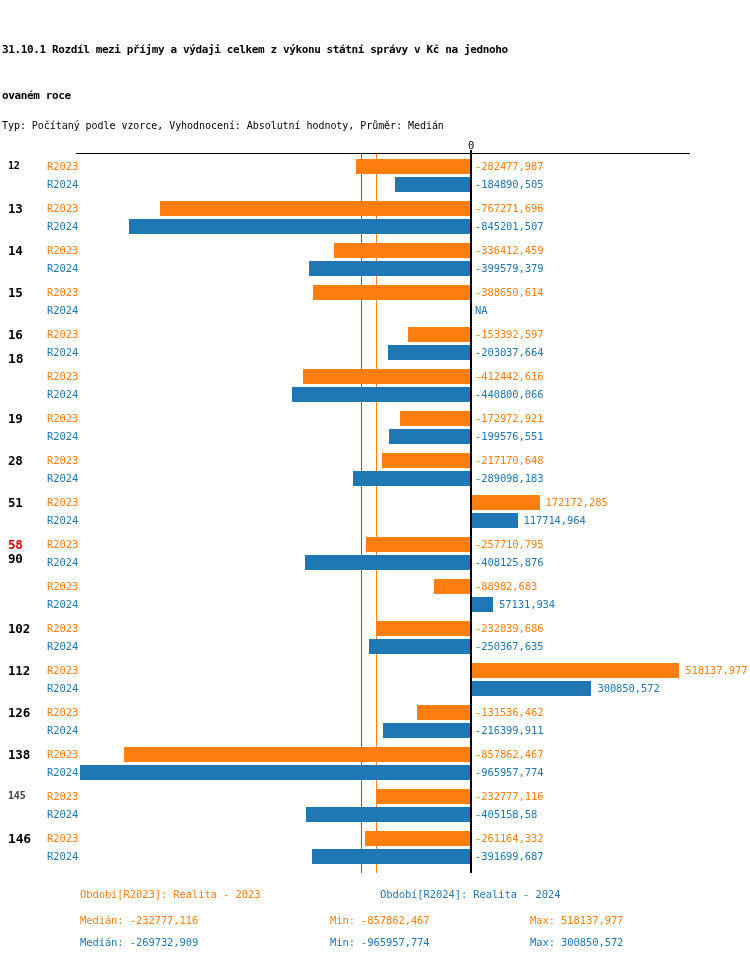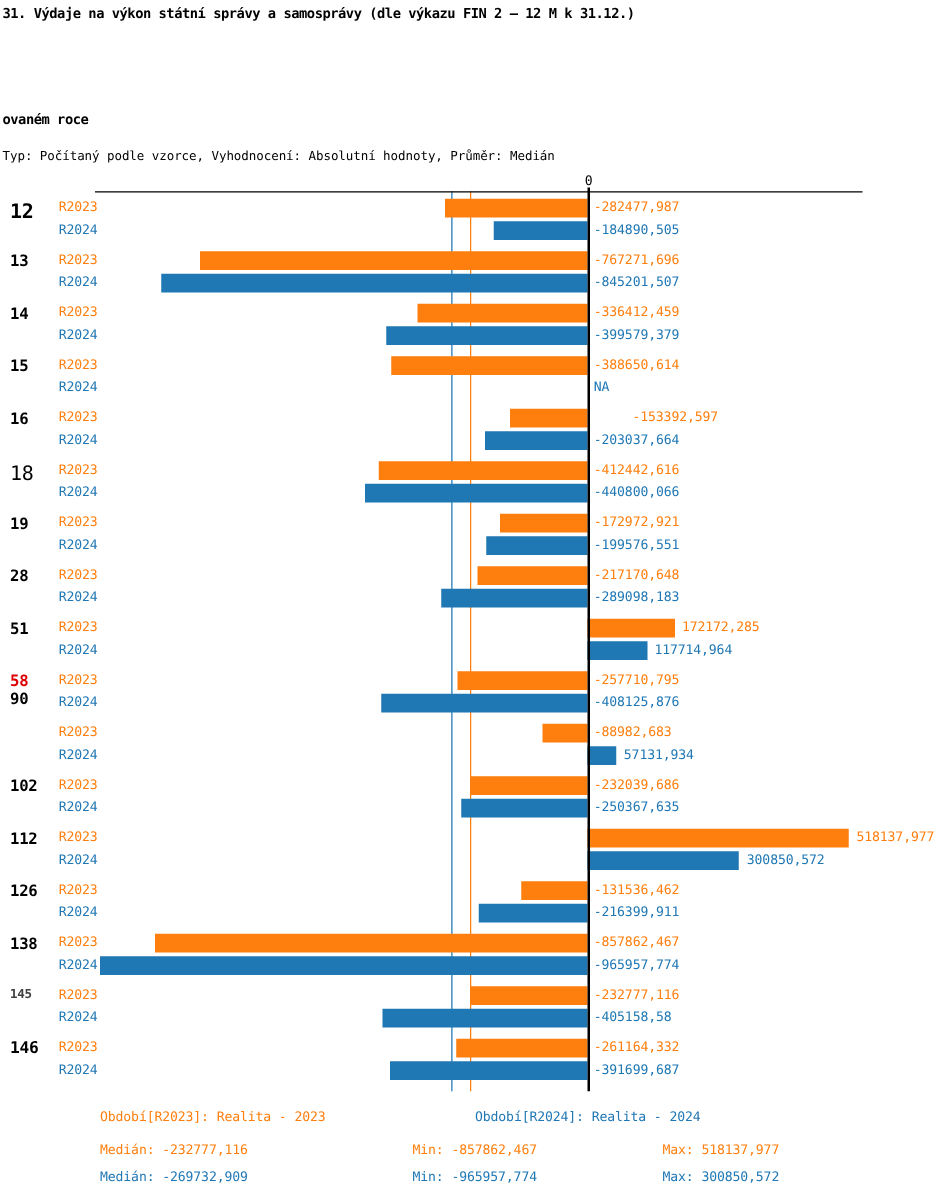--- a/index.html
+++ b/index.html
@@ -12,31 +12,31 @@
   .topline{left:76px;top:153px;width:614px;height:1px;background:#000;z-index:3;}
   .zeroaxis{left:470px;top:150px;width:2px;height:723px;background:#000;z-index:3;}
   .footer-text{font-size:10.5px;letter-spacing:-0.1px;}
   #chart div{letter-spacing:-0.1px;font-size:10.5px;}
 </style>
 </head>
 <body>
 
 <div class="page">
 
-  <div class="abs title" style="left:2px;top:5px">31. Výdaje na výkon státní správy a samosprávy (dle výkazu FIN 2 – 12 M k 31.12.)</div>
+  <div class="abs title" style="left:2px;top:44px">31.10.1 Rozdíl mezi příjmy a výdaji celkem z výkonu státní správy v Kč na jednoho</div>
   <div class="abs title" style="left:2px;top:90px">ovaném roce</div>
   <div class="abs meta" style="left:2px;top:120px">Typ: Počítaný podle vzorce, Vyhodnocení: Absolutní hodnoty, Průměr: Medián</div>
 
   <div id="chart" style="position:absolute;inset:0;">
     <div class="abs zero-label">0</div>
     <div class="abs topline"></div>
     <div class="abs zeroaxis"></div>
   <div class="abs" style="left: 376px; top: 153px; width: 1px; height: 720px; background: rgb(255, 127, 14); z-index: 1;"></div>
       <div class="abs" style="left: 361px; top: 153px; width: 1px; height: 720px; background: rgb(31, 119, 180); z-index: 1;"></div>
-      <div class="abs" style="left: 8px; top: 160px; font-weight: bold; font-size: 16px; letter-spacing: -0.2px; z-index: 4; color: rgb(0, 0, 0);">12</div>
+      <div class="abs" style="left: 8px; top: 160px; font-weight: bold; font-size: 10px; letter-spacing: -0.2px; z-index: 4; color: rgb(0, 0, 0);">12</div>
       <div class="abs" style="left: 47px; top: 161px; z-index: 4; color: rgb(255, 127, 14);">R2023</div>
       <div class="abs" style="left: 355.951px; top: 159px; width: 114.049px; height: 15px; background: rgb(255, 127, 14); z-index: 2;"></div>
       <div class="abs" style="left: 475px; top: 161px; z-index: 4; color: rgb(255, 127, 14);">-282477,987</div>
       <div class="abs" style="left: 47px; top: 179px; z-index: 4; color: rgb(31, 119, 180);">R2024</div>
       <div class="abs" style="left: 395.352px; top: 177px; width: 74.6485px; height: 15px; background: rgb(31, 119, 180); z-index: 2;"></div>
       <div class="abs" style="left: 475px; top: 179px; z-index: 4; color: rgb(31, 119, 180);">-184890,505</div>
       <div class="abs" style="left: 8px; top: 202px; font-weight: bold; font-size: 12.5px; letter-spacing: -0.2px; z-index: 4; color: rgb(0, 0, 0);">13</div>
       <div class="abs" style="left: 47px; top: 203px; z-index: 4; color: rgb(255, 127, 14);">R2023</div>
       <div class="abs" style="left: 160.218px; top: 201px; width: 309.782px; height: 15px; background: rgb(255, 127, 14); z-index: 2;"></div>
       <div class="abs" style="left: 475px; top: 203px; z-index: 4; color: rgb(255, 127, 14);">-767271,696</div>
@@ -52,25 +52,25 @@
       <div class="abs" style="left: 475px; top: 263px; z-index: 4; color: rgb(31, 119, 180);">-399579,379</div>
       <div class="abs" style="left: 8px; top: 286px; font-weight: bold; font-size: 12.5px; letter-spacing: -0.2px; z-index: 4; color: rgb(0, 0, 0);">15</div>
       <div class="abs" style="left: 47px; top: 287px; z-index: 4; color: rgb(255, 127, 14);">R2023</div>
       <div class="abs" style="left: 313.085px; top: 285px; width: 156.915px; height: 15px; background: rgb(255, 127, 14); z-index: 2;"></div>
       <div class="abs" style="left: 475px; top: 287px; z-index: 4; color: rgb(255, 127, 14);">-388650,614</div>
       <div class="abs" style="left: 47px; top: 305px; z-index: 4; color: rgb(31, 119, 180);">R2024</div>
       <div class="abs" style="left: 475px; top: 305px; z-index: 4; color: rgb(31, 119, 180);">NA</div>
       <div class="abs" style="left: 8px; top: 328px; font-weight: bold; font-size: 12.5px; letter-spacing: -0.2px; z-index: 4; color: rgb(0, 0, 0);">16</div>
       <div class="abs" style="left: 47px; top: 329px; z-index: 4; color: rgb(255, 127, 14);">R2023</div>
       <div class="abs" style="left: 408.069px; top: 327px; width: 61.9314px; height: 15px; background: rgb(255, 127, 14); z-index: 2;"></div>
-      <div class="abs" style="left: 475px; top: 329px; z-index: 4; color: rgb(255, 127, 14); margin-left: 31px;">-153392,597</div>
+      <div class="abs" style="left: 475px; top: 329px; z-index: 4; color: rgb(255, 127, 14);">-153392,597</div>
       <div class="abs" style="left: 47px; top: 347px; z-index: 4; color: rgb(31, 119, 180);">R2024</div>
       <div class="abs" style="left: 388.025px; top: 345px; width: 81.9753px; height: 15px; background: rgb(31, 119, 180); z-index: 2;"></div>
       <div class="abs" style="left: 475px; top: 347px; z-index: 4; color: rgb(31, 119, 180);">-203037,664</div>
-      <div class="abs" style="left: 8px; top: 370px; font-weight: normal; font-size: 16px; letter-spacing: -0.2px; z-index: 4; color: rgb(0, 0, 0);">18</div>
+      <div class="abs" style="left: 8px; top: 352px; font-weight: bold; font-size: 13px; letter-spacing: -0.2px; z-index: 4; color: rgb(0, 0, 0);">18</div>
       <div class="abs" style="left: 47px; top: 371px; z-index: 4; color: rgb(255, 127, 14);">R2023</div>
       <div class="abs" style="left: 303.479px; top: 369px; width: 166.521px; height: 15px; background: rgb(255, 127, 14); z-index: 2;"></div>
       <div class="abs" style="left: 475px; top: 371px; z-index: 4; color: rgb(255, 127, 14);">-412442,616</div>
       <div class="abs" style="left: 47px; top: 389px; z-index: 4; color: rgb(31, 119, 180);">R2024</div>
       <div class="abs" style="left: 292.029px; top: 387px; width: 177.971px; height: 15px; background: rgb(31, 119, 180); z-index: 2;"></div>
       <div class="abs" style="left: 475px; top: 389px; z-index: 4; color: rgb(31, 119, 180);">-440800,066</div>
       <div class="abs" style="left: 8px; top: 412px; font-weight: bold; font-size: 12.5px; letter-spacing: -0.2px; z-index: 4; color: rgb(0, 0, 0);">19</div>
       <div class="abs" style="left: 47px; top: 413px; z-index: 4; color: rgb(255, 127, 14);">R2023</div>
       <div class="abs" style="left: 400.163px; top: 411px; width: 69.8368px; height: 15px; background: rgb(255, 127, 14); z-index: 2;"></div>
       <div class="abs" style="left: 475px; top: 413px; z-index: 4; color: rgb(255, 127, 14);">-172972,921</div>

